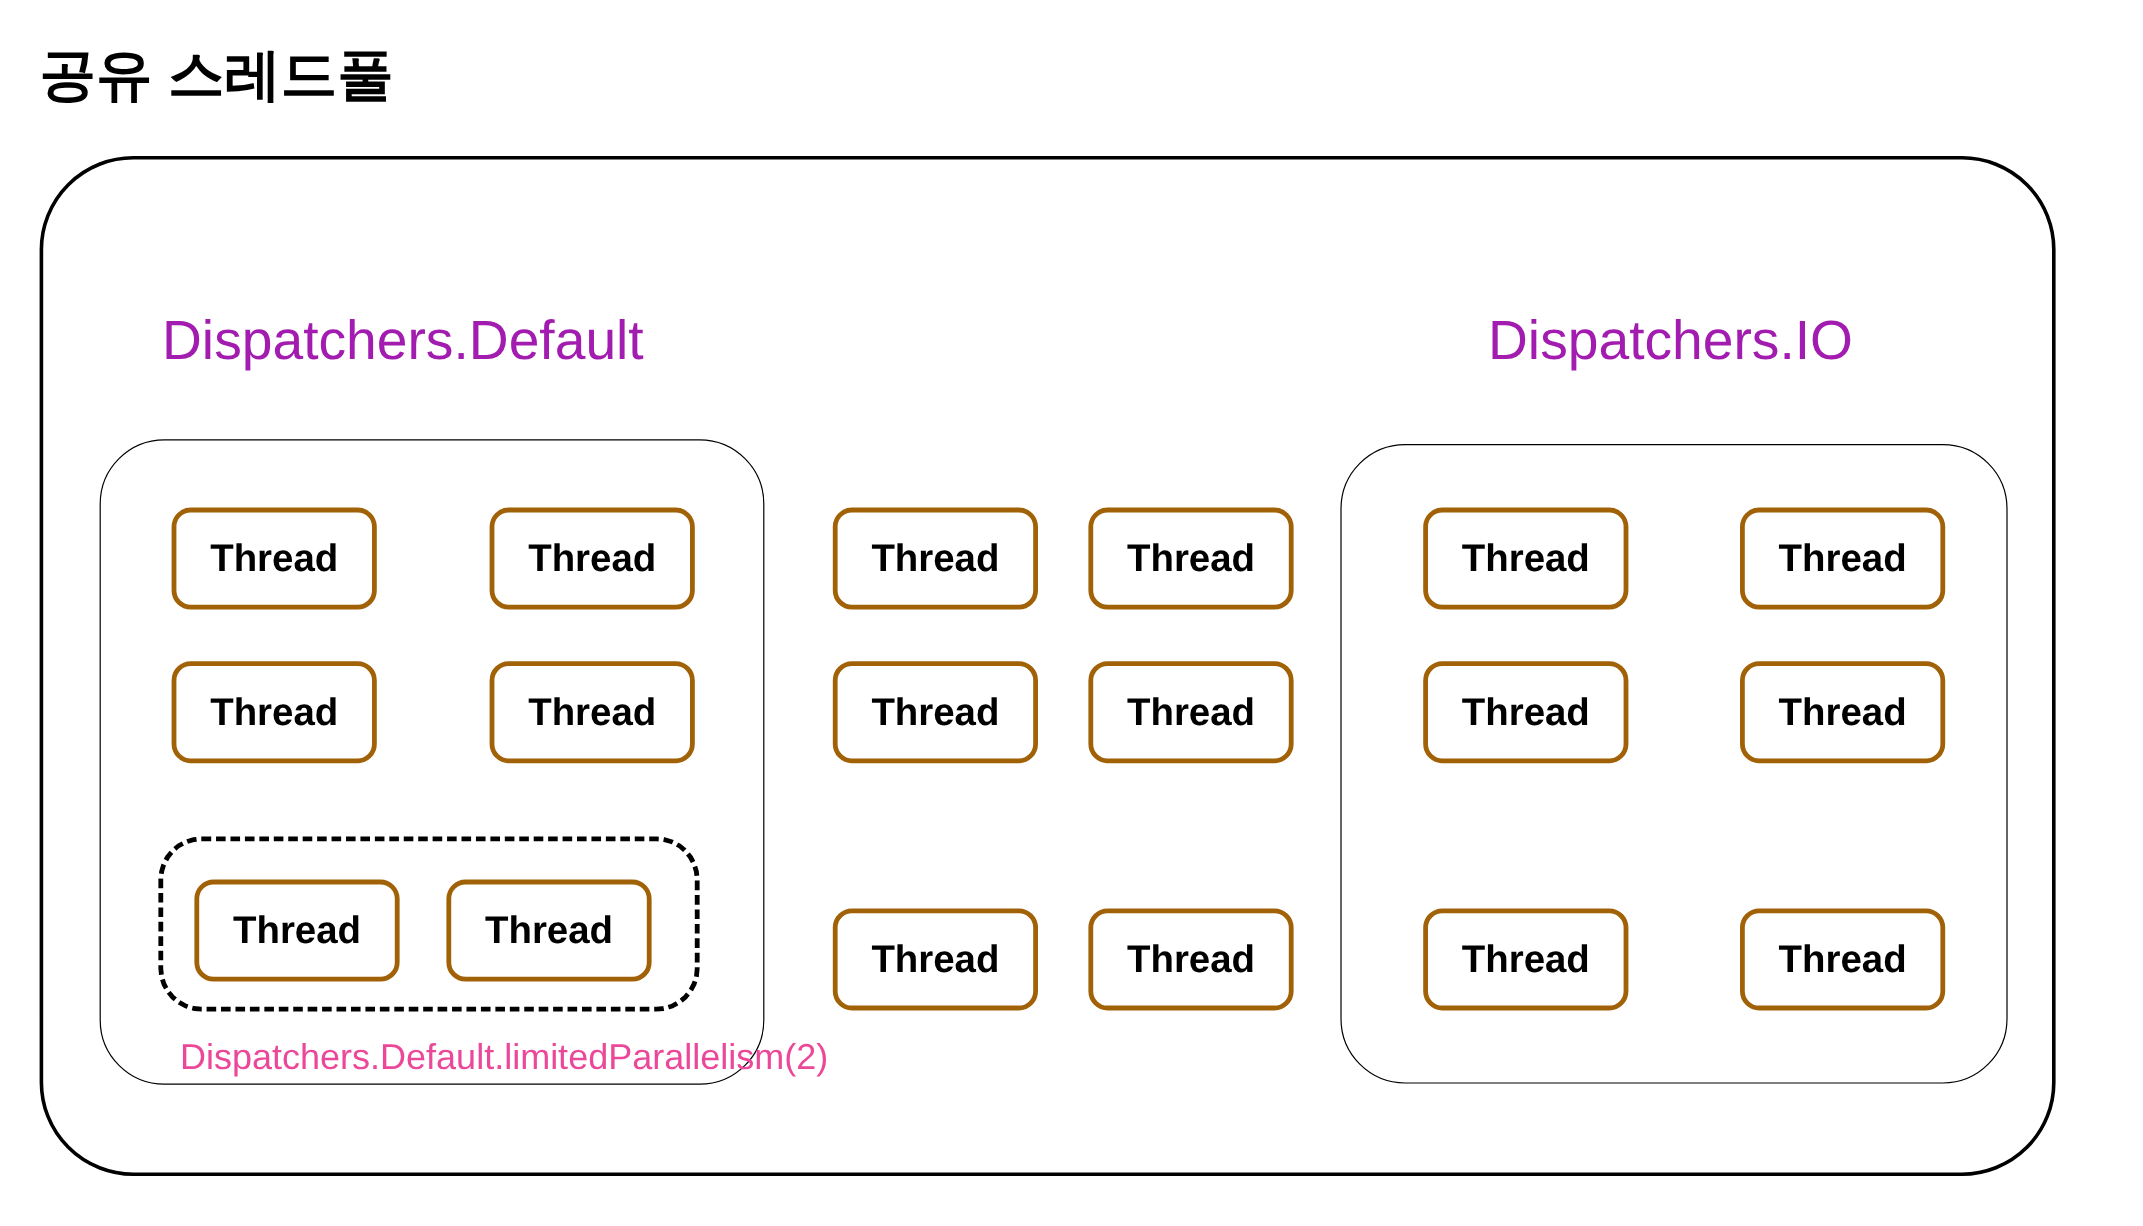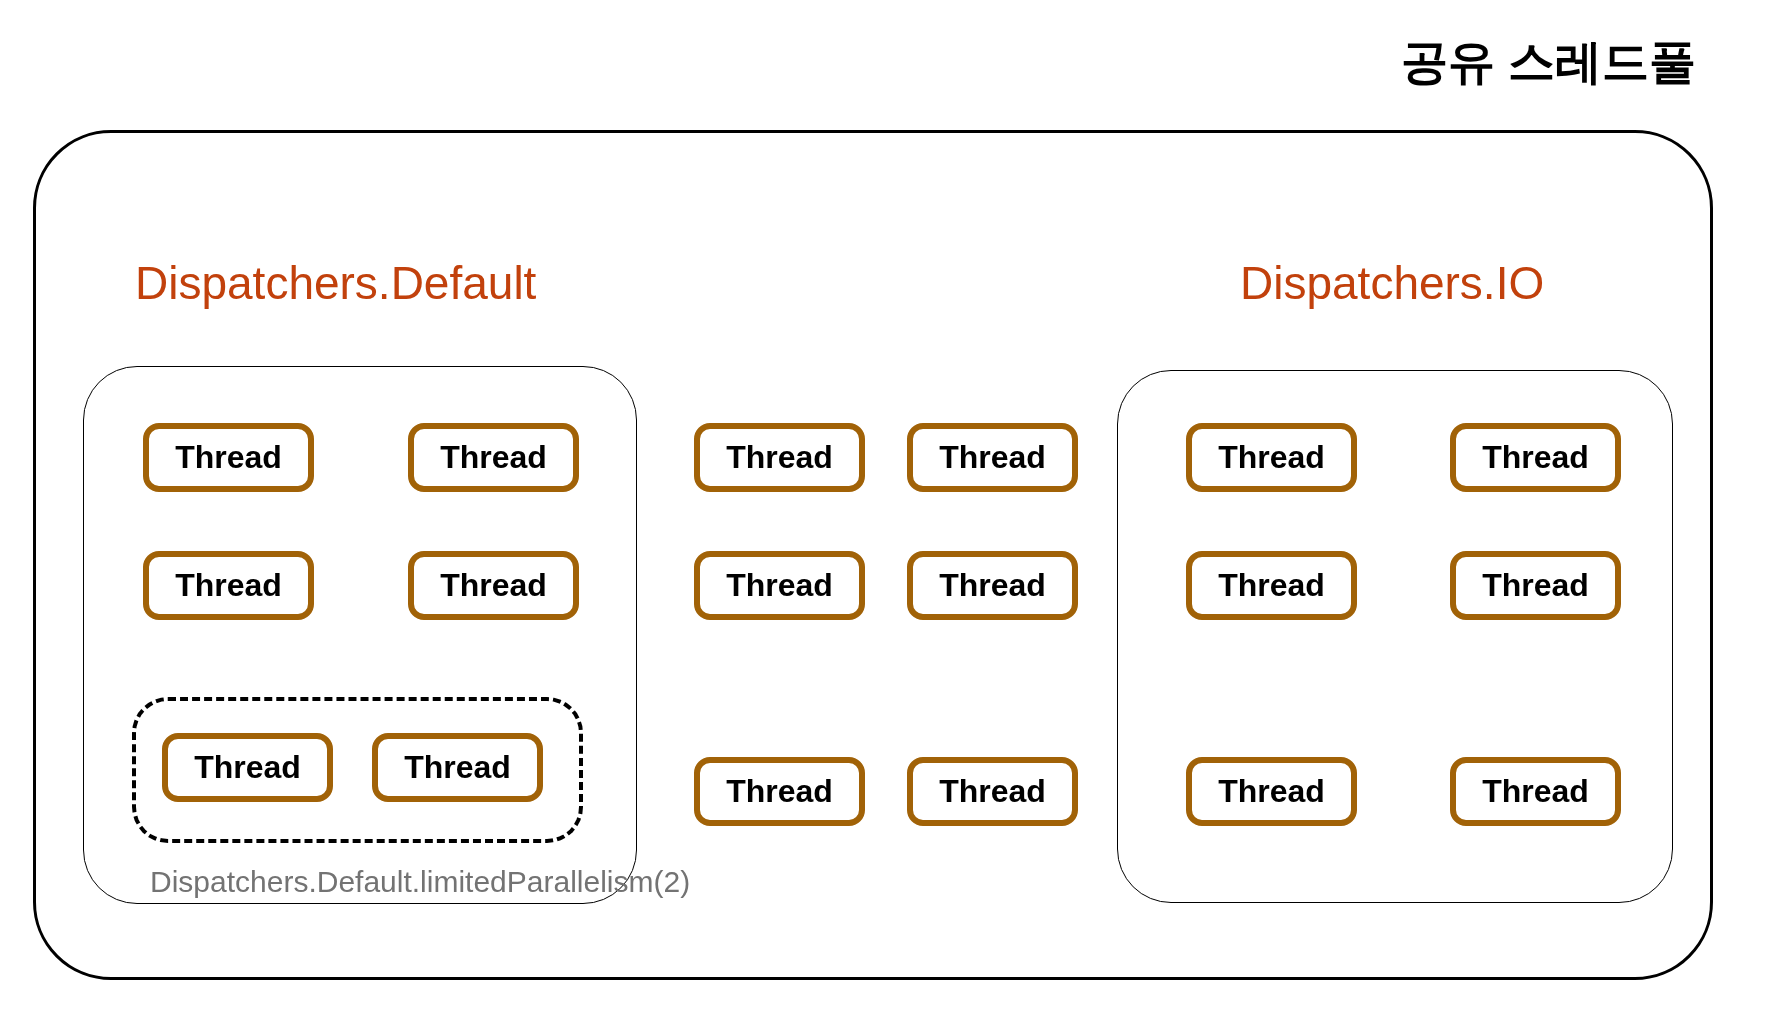--- a/index.html
+++ b/index.html
@@ -6,39 +6,39 @@
   .canvas{
     position:relative;
     width:1786px;height:1022px;
     background:#ffffff;
     font-family:"Liberation Sans","DejaVu Sans",sans-serif;
     color:#000;
     overflow:hidden;
   }
   .title{
     position:absolute;
-    left:16px;top:34px;width:1680px;
-    text-align:right;
+    left:33px;top:34px;width:1680px;
+    text-align:left;
     font-size:47px;font-weight:700;
     line-height:1.2;
     color:#000;
   }
   .outer-box{
     position:absolute;
     left:33px;top:130px;width:1680px;height:850px;
     border:3px solid #000;
     border-radius:78px;
     box-sizing:border-box;
     background:#fff;
   }
   .section-label{
     position:absolute;
     font-size:46px;font-weight:400;
     line-height:1.1;
-    color:#c2410c;
+    color:#a21caf;
     white-space:nowrap;
   }
   .default-label{left:135px;top:258px;}
   .io-label{left:1228px;top:258px;margin-left:12px;}
   .group-box{
     position:absolute;
     border:1.5px solid #000;
     border-radius:54px;
     box-sizing:border-box;
     background:transparent;
@@ -47,35 +47,35 @@
   .io-box{left:1117px;top:370px;width:556px;height:533px;}
   .dashed-box{
     position:absolute;
     left:132px;top:697px;width:451px;height:146px;
     border:4px dashed #000;
     border-radius:36px;
     box-sizing:border-box;
   }
   .thread{
     position:absolute;
-    width:171px;height:69px;
-    border:6px solid #a16207;
+    width:171px;height:85px;
+    border:4px solid #a16207;
     border-radius:16px;
     box-sizing:border-box;
     display:flex;align-items:center;justify-content:center;
     font-size:32px;font-weight:700;
     background:#fff;
     white-space:nowrap;
   }
   .limited-label{
     position:absolute;
     left:150px;top:864px;
     font-size:30px;font-weight:400;
     line-height:1.2;
-    color:#737373;
+    color:#ec4899;
     white-space:nowrap;
   }
 </style>
 </head>
 <body>
 
 <div class="canvas">
 
   <div class="title">공유 스레드풀</div>
 

